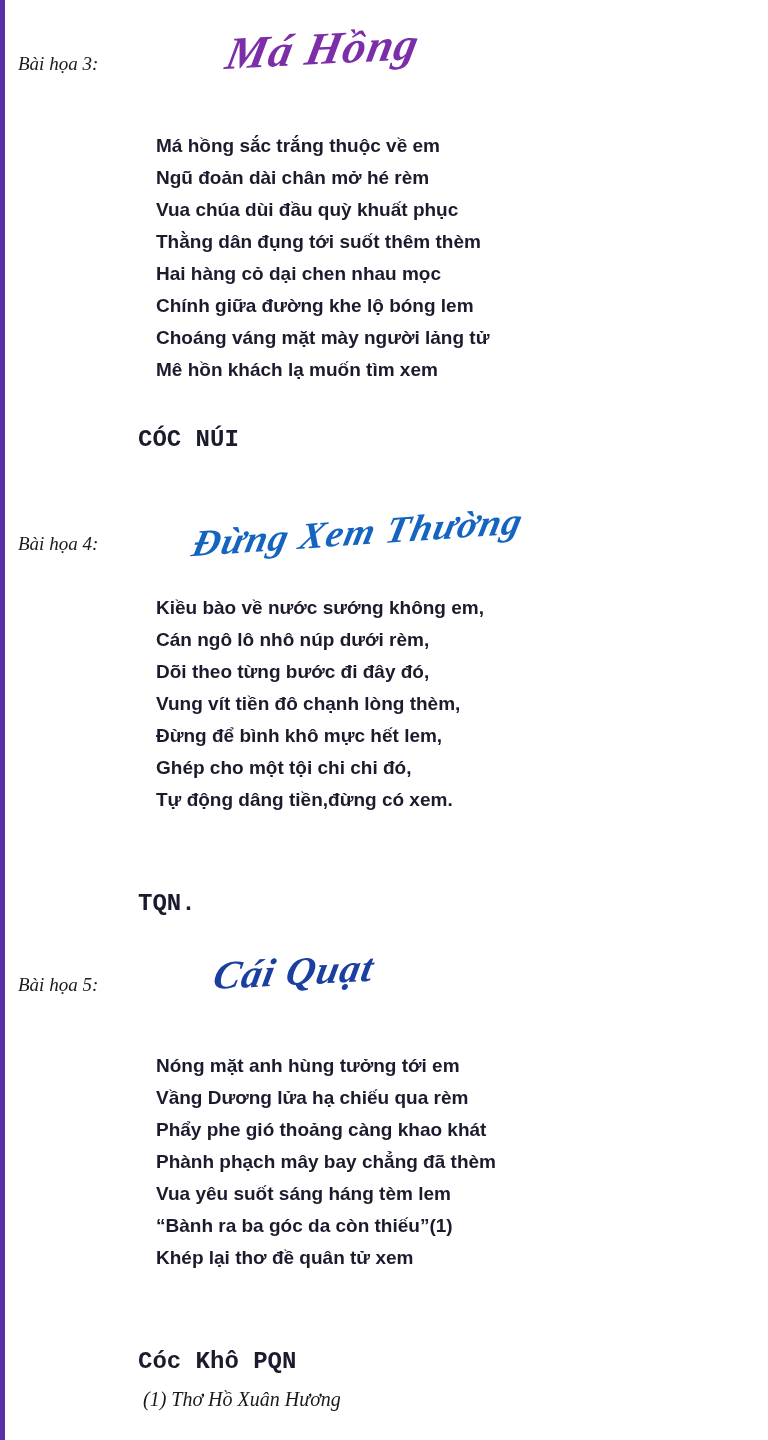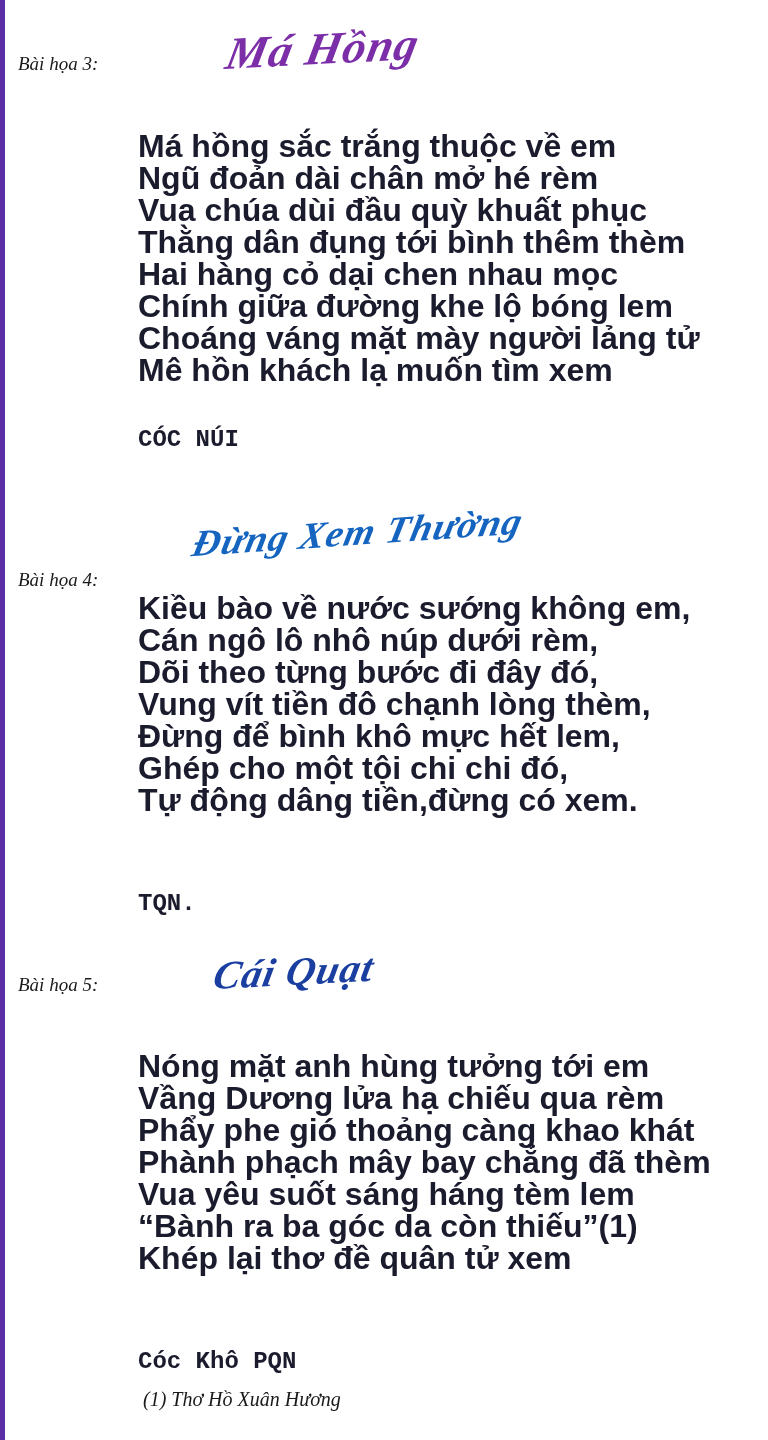--- a/index.html
+++ b/index.html
@@ -60,22 +60,22 @@
   }
   .title-3 {
     left: 215px;
     top: 948px;
     font-size: 40px;
     color: #1a3fa0;
     transform: skewX(-14deg) rotate(-3deg);
   }
   .poem {
     position: absolute;
-    left: 138px;
-    font-size: 32px;
+    left: 156px;
+    font-size: 19px;
     font-weight: bold;
     color: #1b1b2e;
     line-height: 32px;
     white-space: nowrap;
   }
   .poem div {
     height: 32px;
   }
   .signature {
     position: absolute;
@@ -102,29 +102,29 @@
 <div class="page">
 
   <div class="border-left"></div>
 
   <div class="label" style="top:53px;">Bài họa 3:</div>
   <div class="title-script title-1">Má Hồng</div>
   <div class="poem" style="top:130px;">
     <div>Má hồng sắc trắng thuộc về em</div>
     <div>Ngũ đoản dài chân mở hé rèm</div>
     <div>Vua chúa dùi đầu quỳ khuất phục</div>
-    <div>Thằng dân đụng tới bình thêm thèm</div>
+    <div>Thằng dân đụng tới suốt thêm thèm</div>
     <div>Hai hàng cỏ dại chen nhau mọc</div>
     <div>Chính giữa đường khe lộ bóng lem</div>
     <div>Choáng váng mặt mày người lảng tử</div>
     <div>Mê hồn khách lạ muốn tìm xem</div>
   </div>
   <div class="signature" style="top:426px;">CÓC NÚI</div>
 
-  <div class="label" style="top:533px;margin-top:36px;">Bài họa 4:</div>
+  <div class="label" style="top:533px;">Bài họa 4:</div>
   <div class="title-script title-2">Đừng Xem Thường</div>
   <div class="poem" style="top:592px;">
     <div>Kiều bào về nước sướng không em,</div>
     <div>Cán ngô lô nhô núp dưới rèm,</div>
     <div>Dõi theo từng bước đi đây đó,</div>
     <div>Vung vít tiền đô chạnh lòng thèm,</div>
     <div>Đừng để bình khô mực hết lem,</div>
     <div>Ghép cho một tội chi chi đó,</div>
     <div>Tự động dâng tiền,đừng có xem.</div>
   </div>

